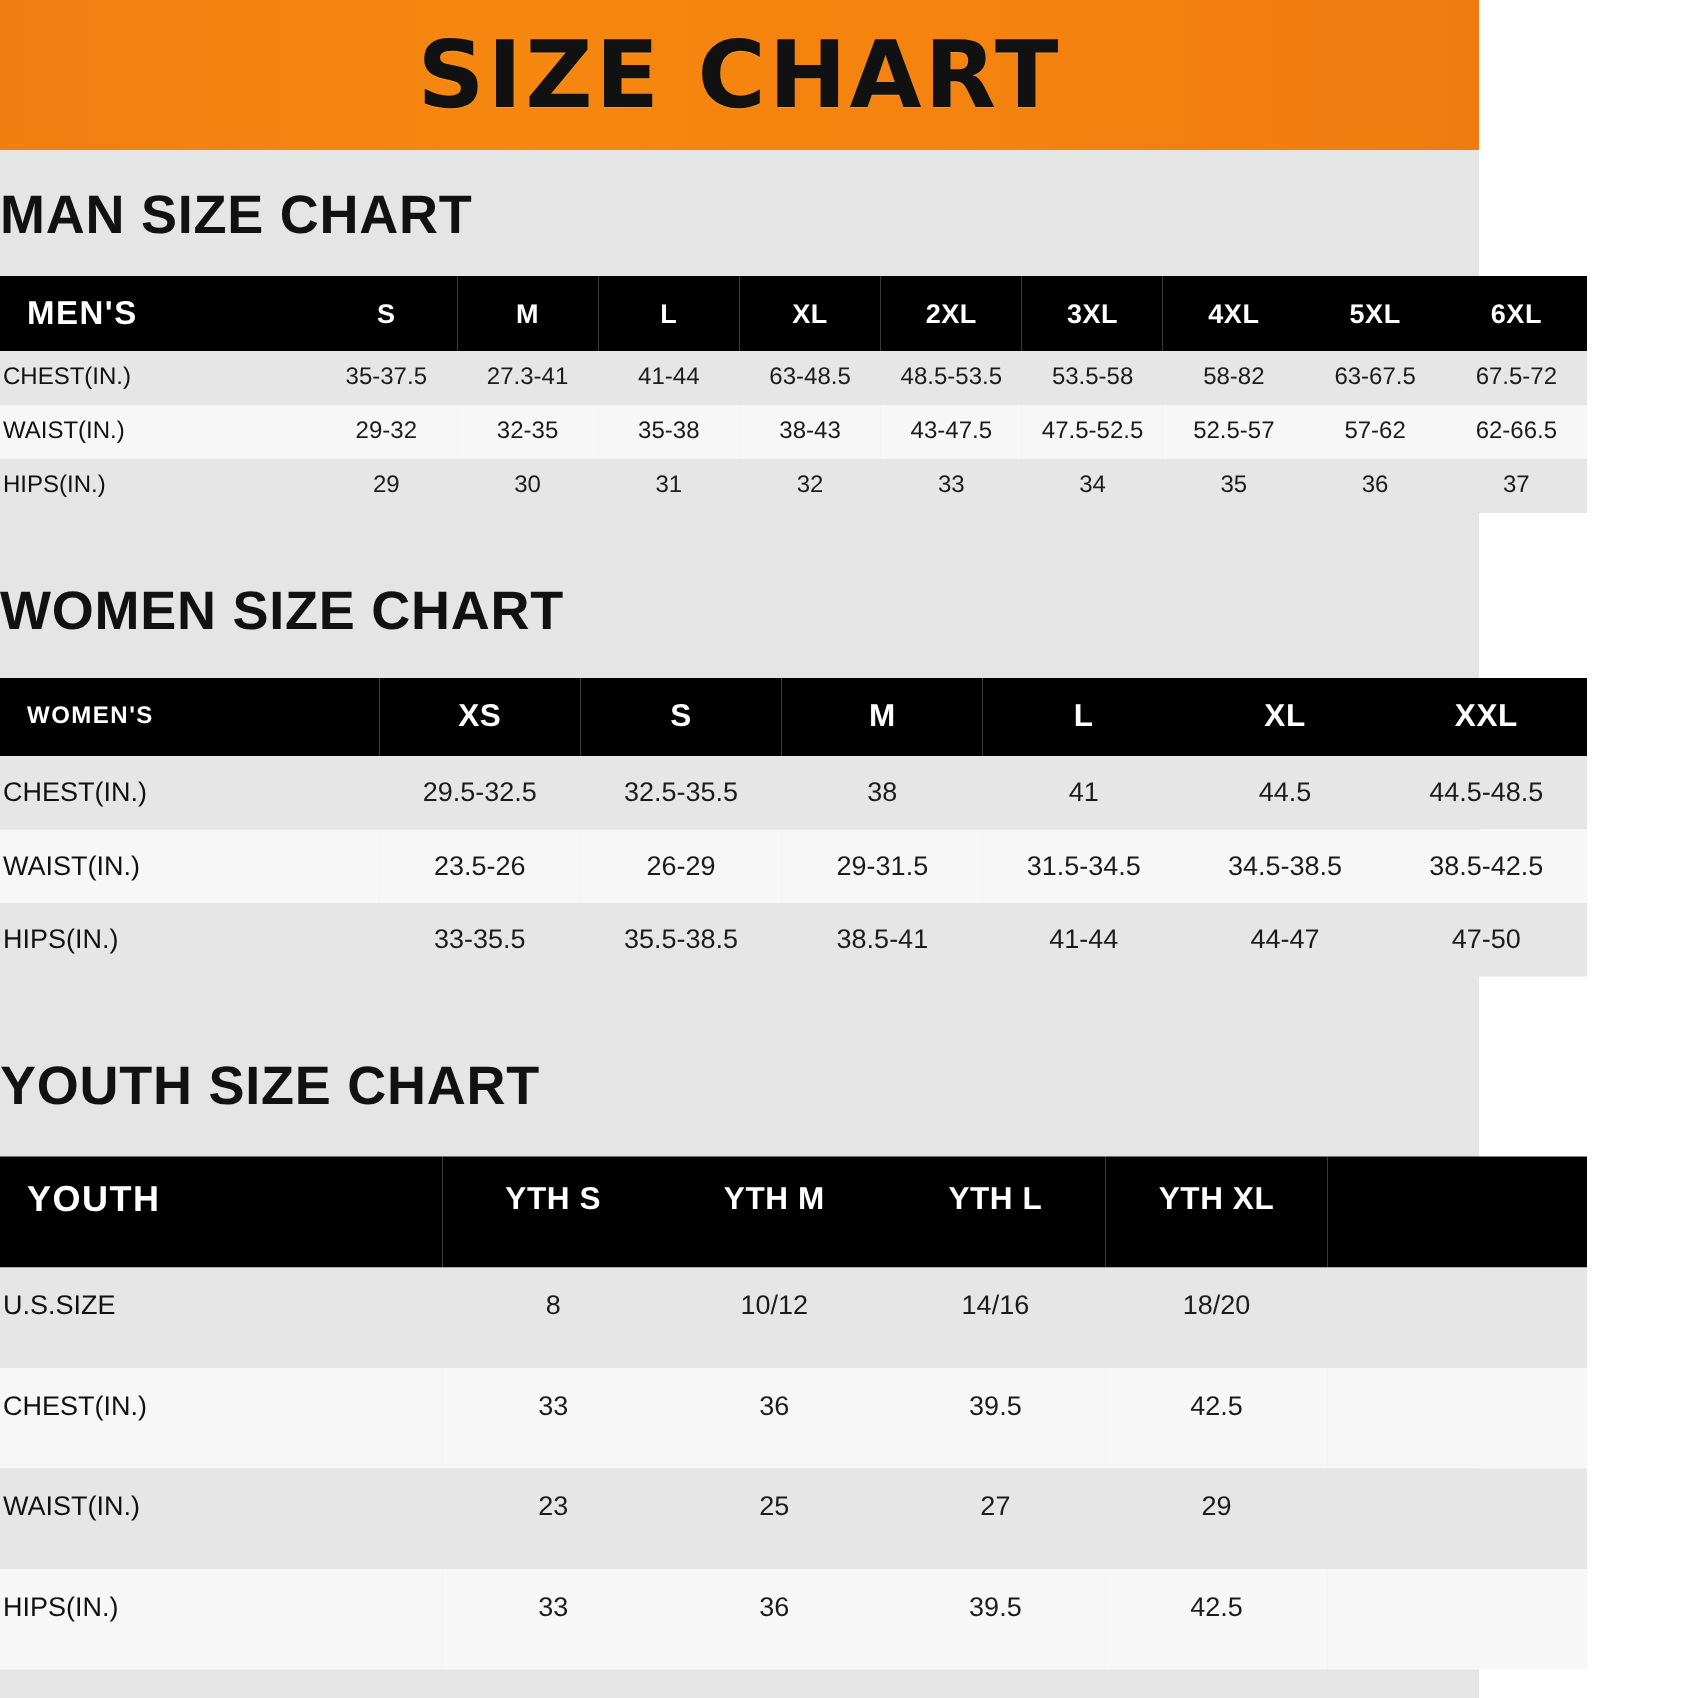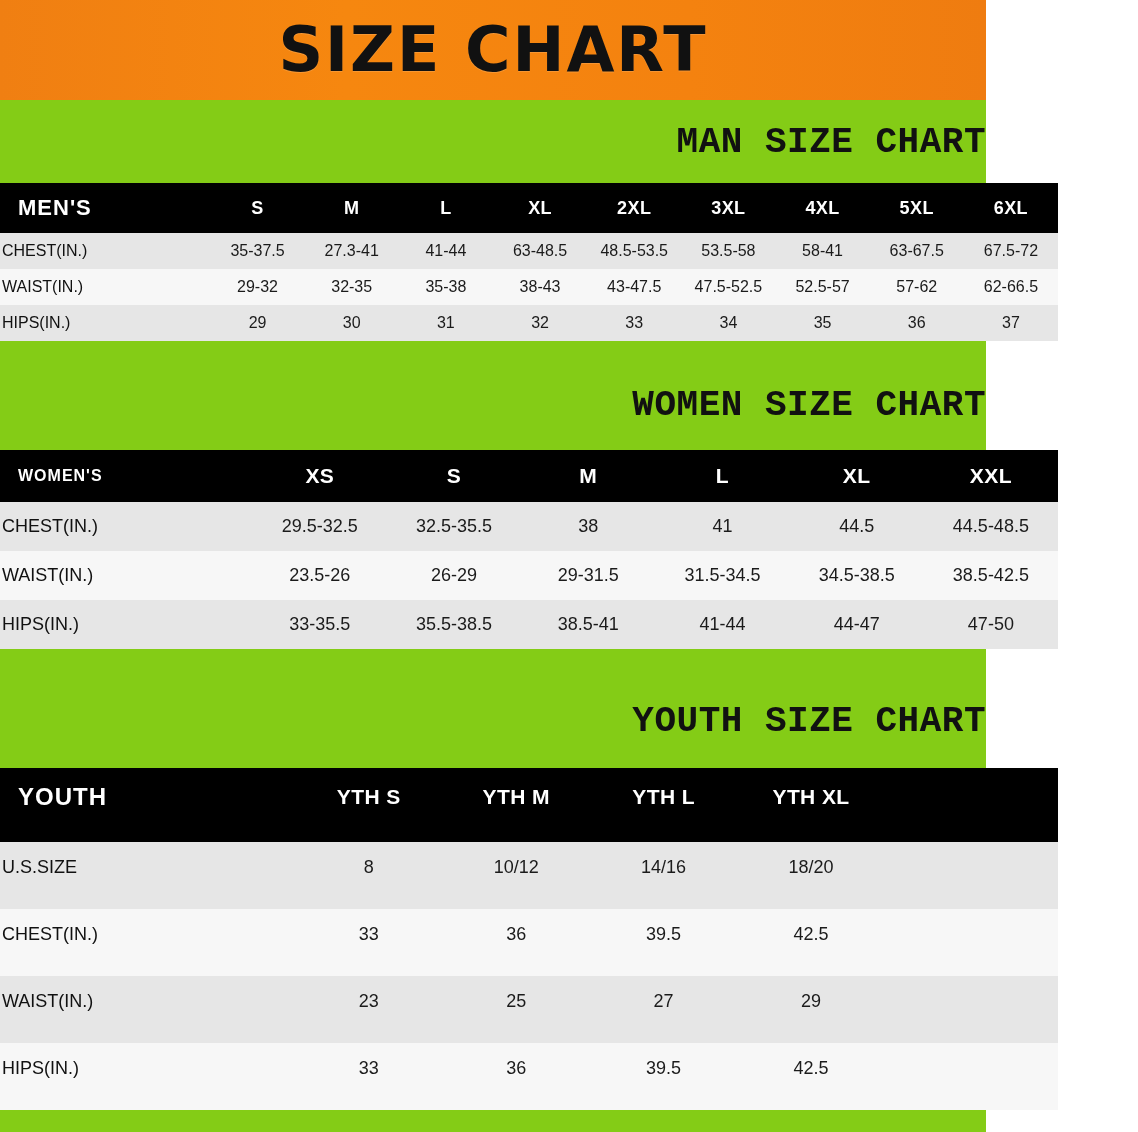--- a/index.html
+++ b/index.html
@@ -11,21 +11,21 @@
     height: 1132px;
     background: #ffffff;
     font-family: "Liberation Sans", sans-serif;
     color: #1a1a1a;
     overflow: hidden;
   }
   .page {
     width: 986px;
     height: 1132px;
     position: relative;
-    background: #84cc16;
+    background: #e5e5e5;
   }
 
   
   .banner {
     height: 100px;
     background: linear-gradient(90deg,#f07f12 0%, #f6870f 35%, #f4820f 70%, #ef7c10 100%);
     display: flex;
     align-items: center;
     justify-content: center;
   }
@@ -34,25 +34,25 @@
     font-weight: 900;
     letter-spacing: 2px;
     color: #111111;
     font-family: "DejaVu Sans", sans-serif;
     line-height: 1;
     text-shadow: 0 1px 0 rgba(255,255,255,0.15);
   }
 
   
   .section-title {
-    text-align: right;
+    text-align: left;
     font-size: 36px;
     font-weight: 900;
     color: #111111;
-    font-family: Liberation Mono, monospace;
+    font-family: Liberation Sans, sans-serif;
     letter-spacing: 0.5px;
   }
   .t-man   { margin-top: 22px; margin-bottom: 20px; }
   .t-women { margin-top: 44px; margin-bottom: 24px; }
   .t-youth { margin-top: 52px; margin-bottom: 26px; }
 
   
   .tbl-wrap {
     width: 1058px;
     margin: 0 auto;
@@ -149,21 +149,21 @@
       </thead>
       <tbody>
         <tr class="odd">
           <td class="lead">CHEST(IN.)</td>
           <td>35-37.5</td>
           <td>27.3-41</td>
           <td>41-44</td>
           <td>63-48.5</td>
           <td>48.5-53.5</td>
           <td>53.5-58</td>
-          <td>58-41</td>
+          <td>58-82</td>
           <td>63-67.5</td>
           <td>67.5-72</td>
         </tr>
         <tr class="even">
           <td class="lead">WAIST(IN.)</td>
           <td>29-32</td>
           <td>32-35</td>
           <td>35-38</td>
           <td>38-43</td>
           <td>43-47.5</td>

